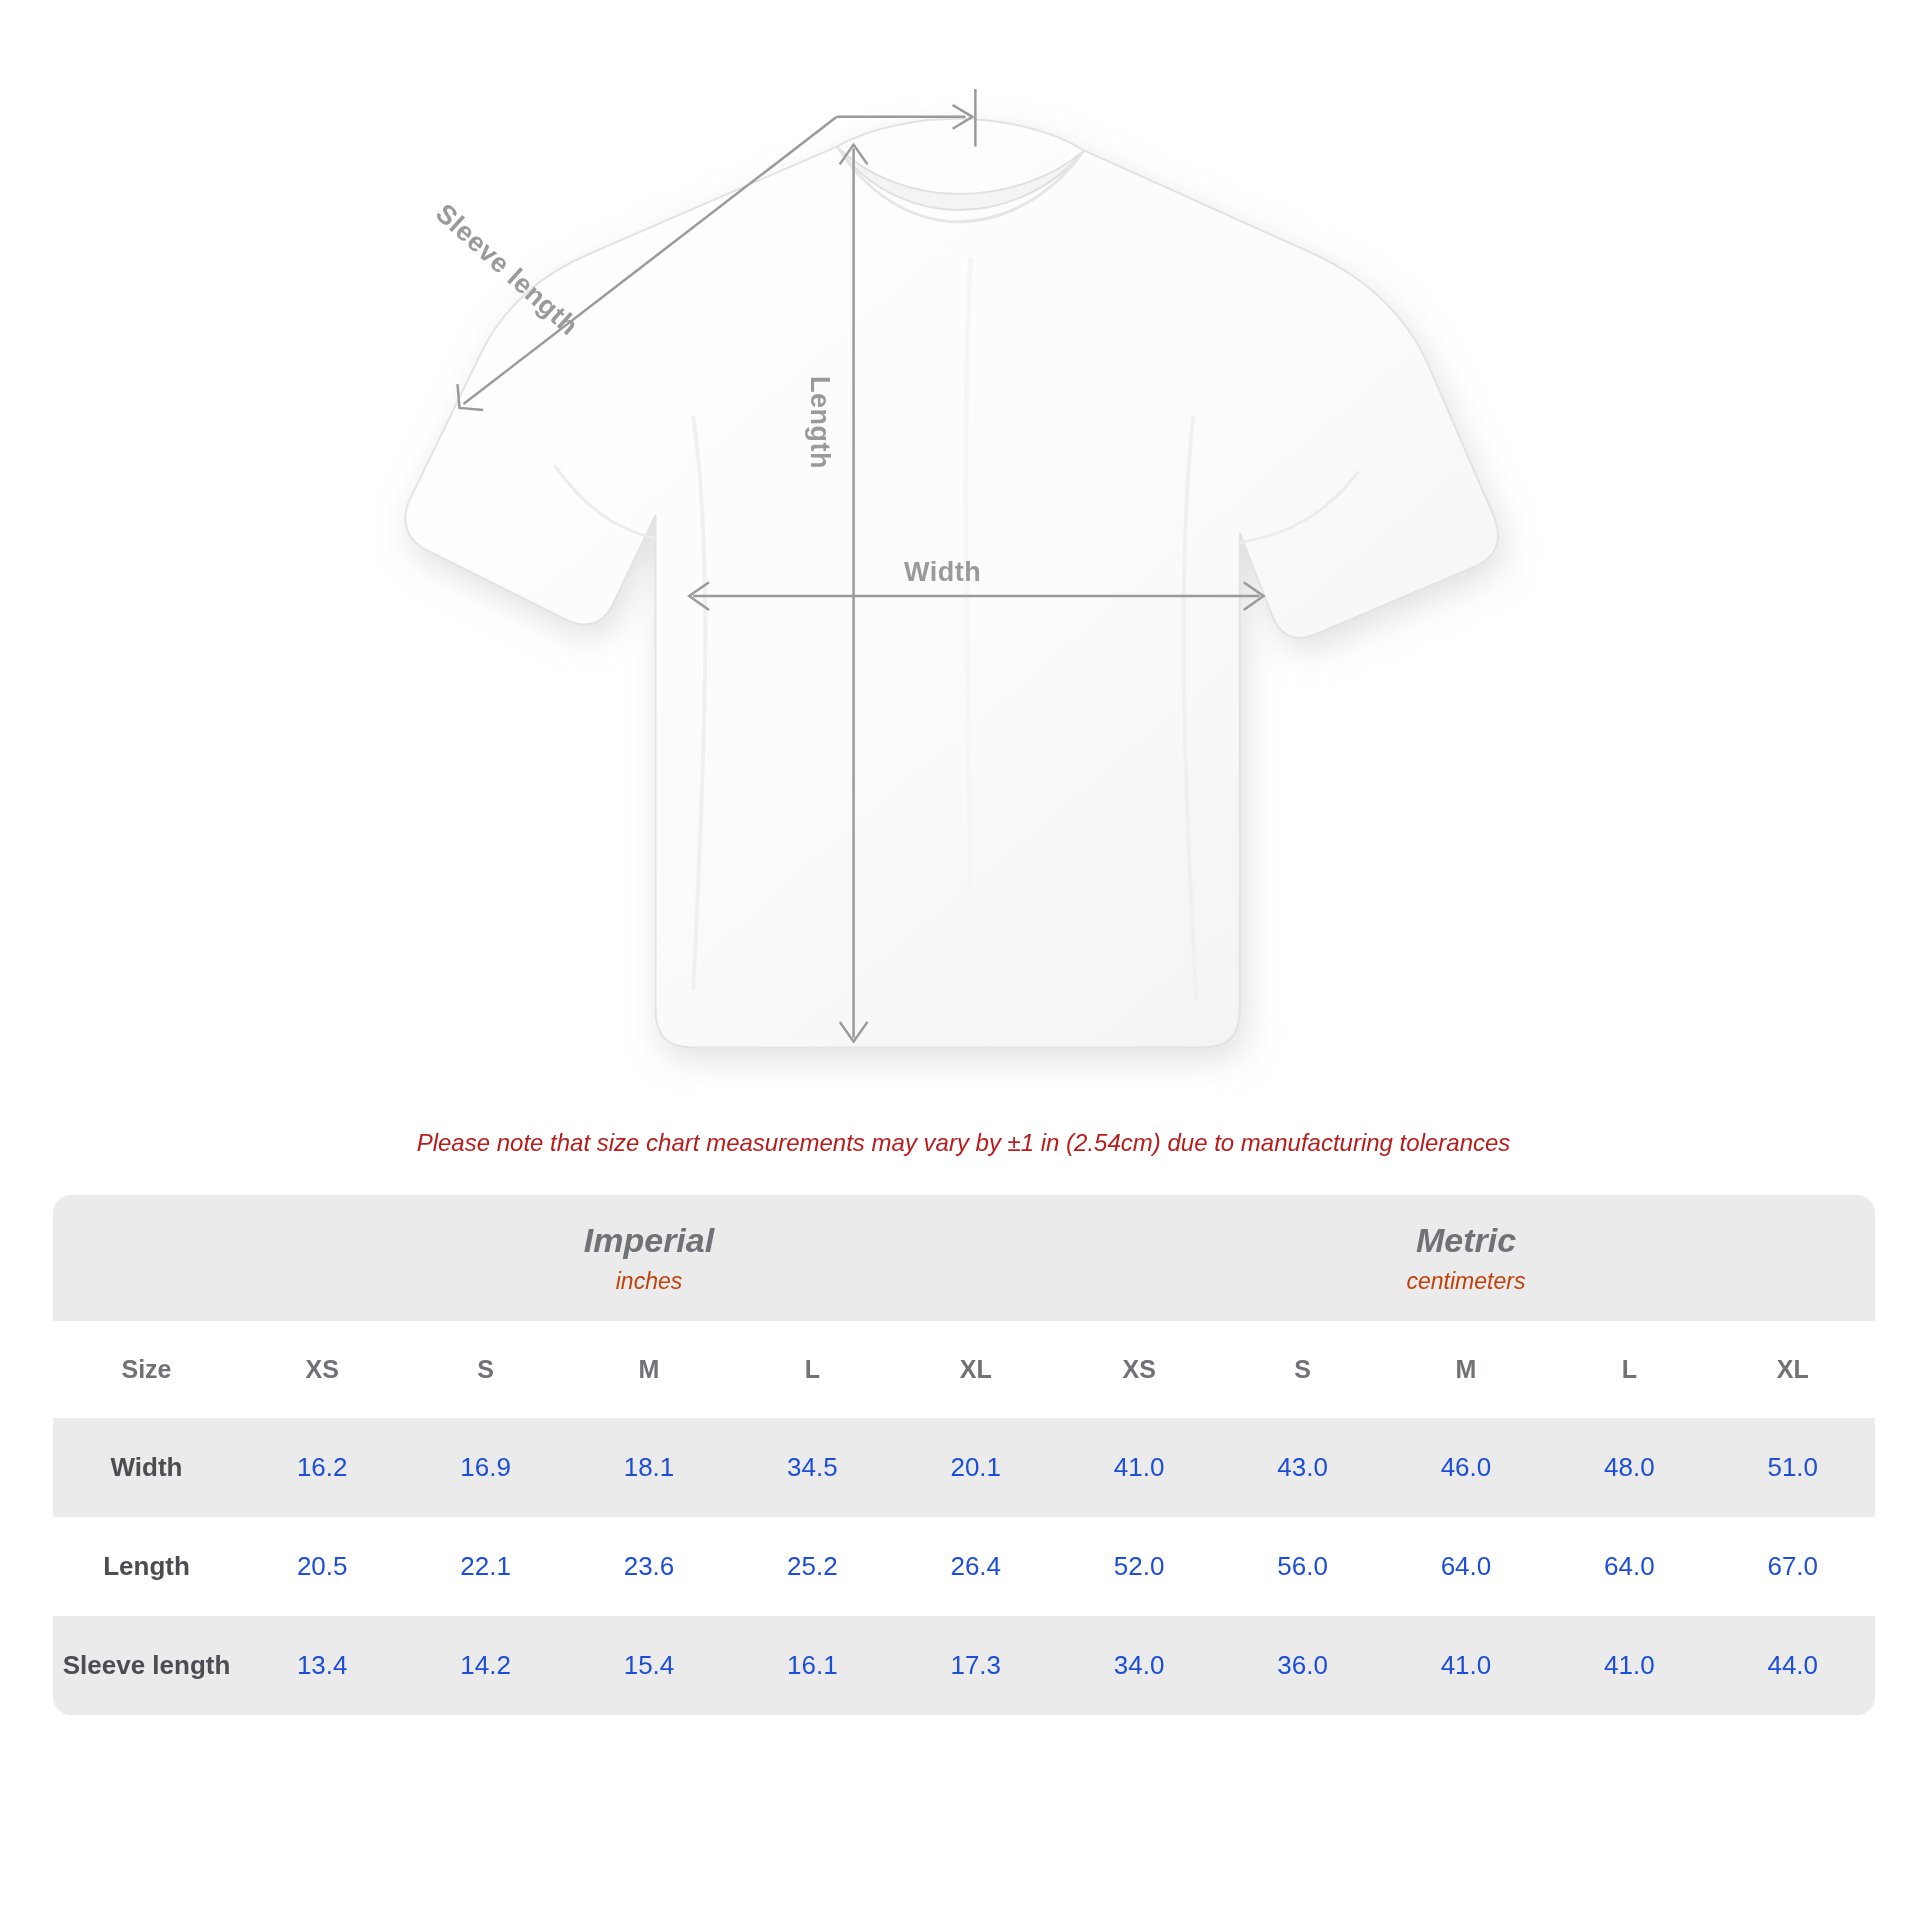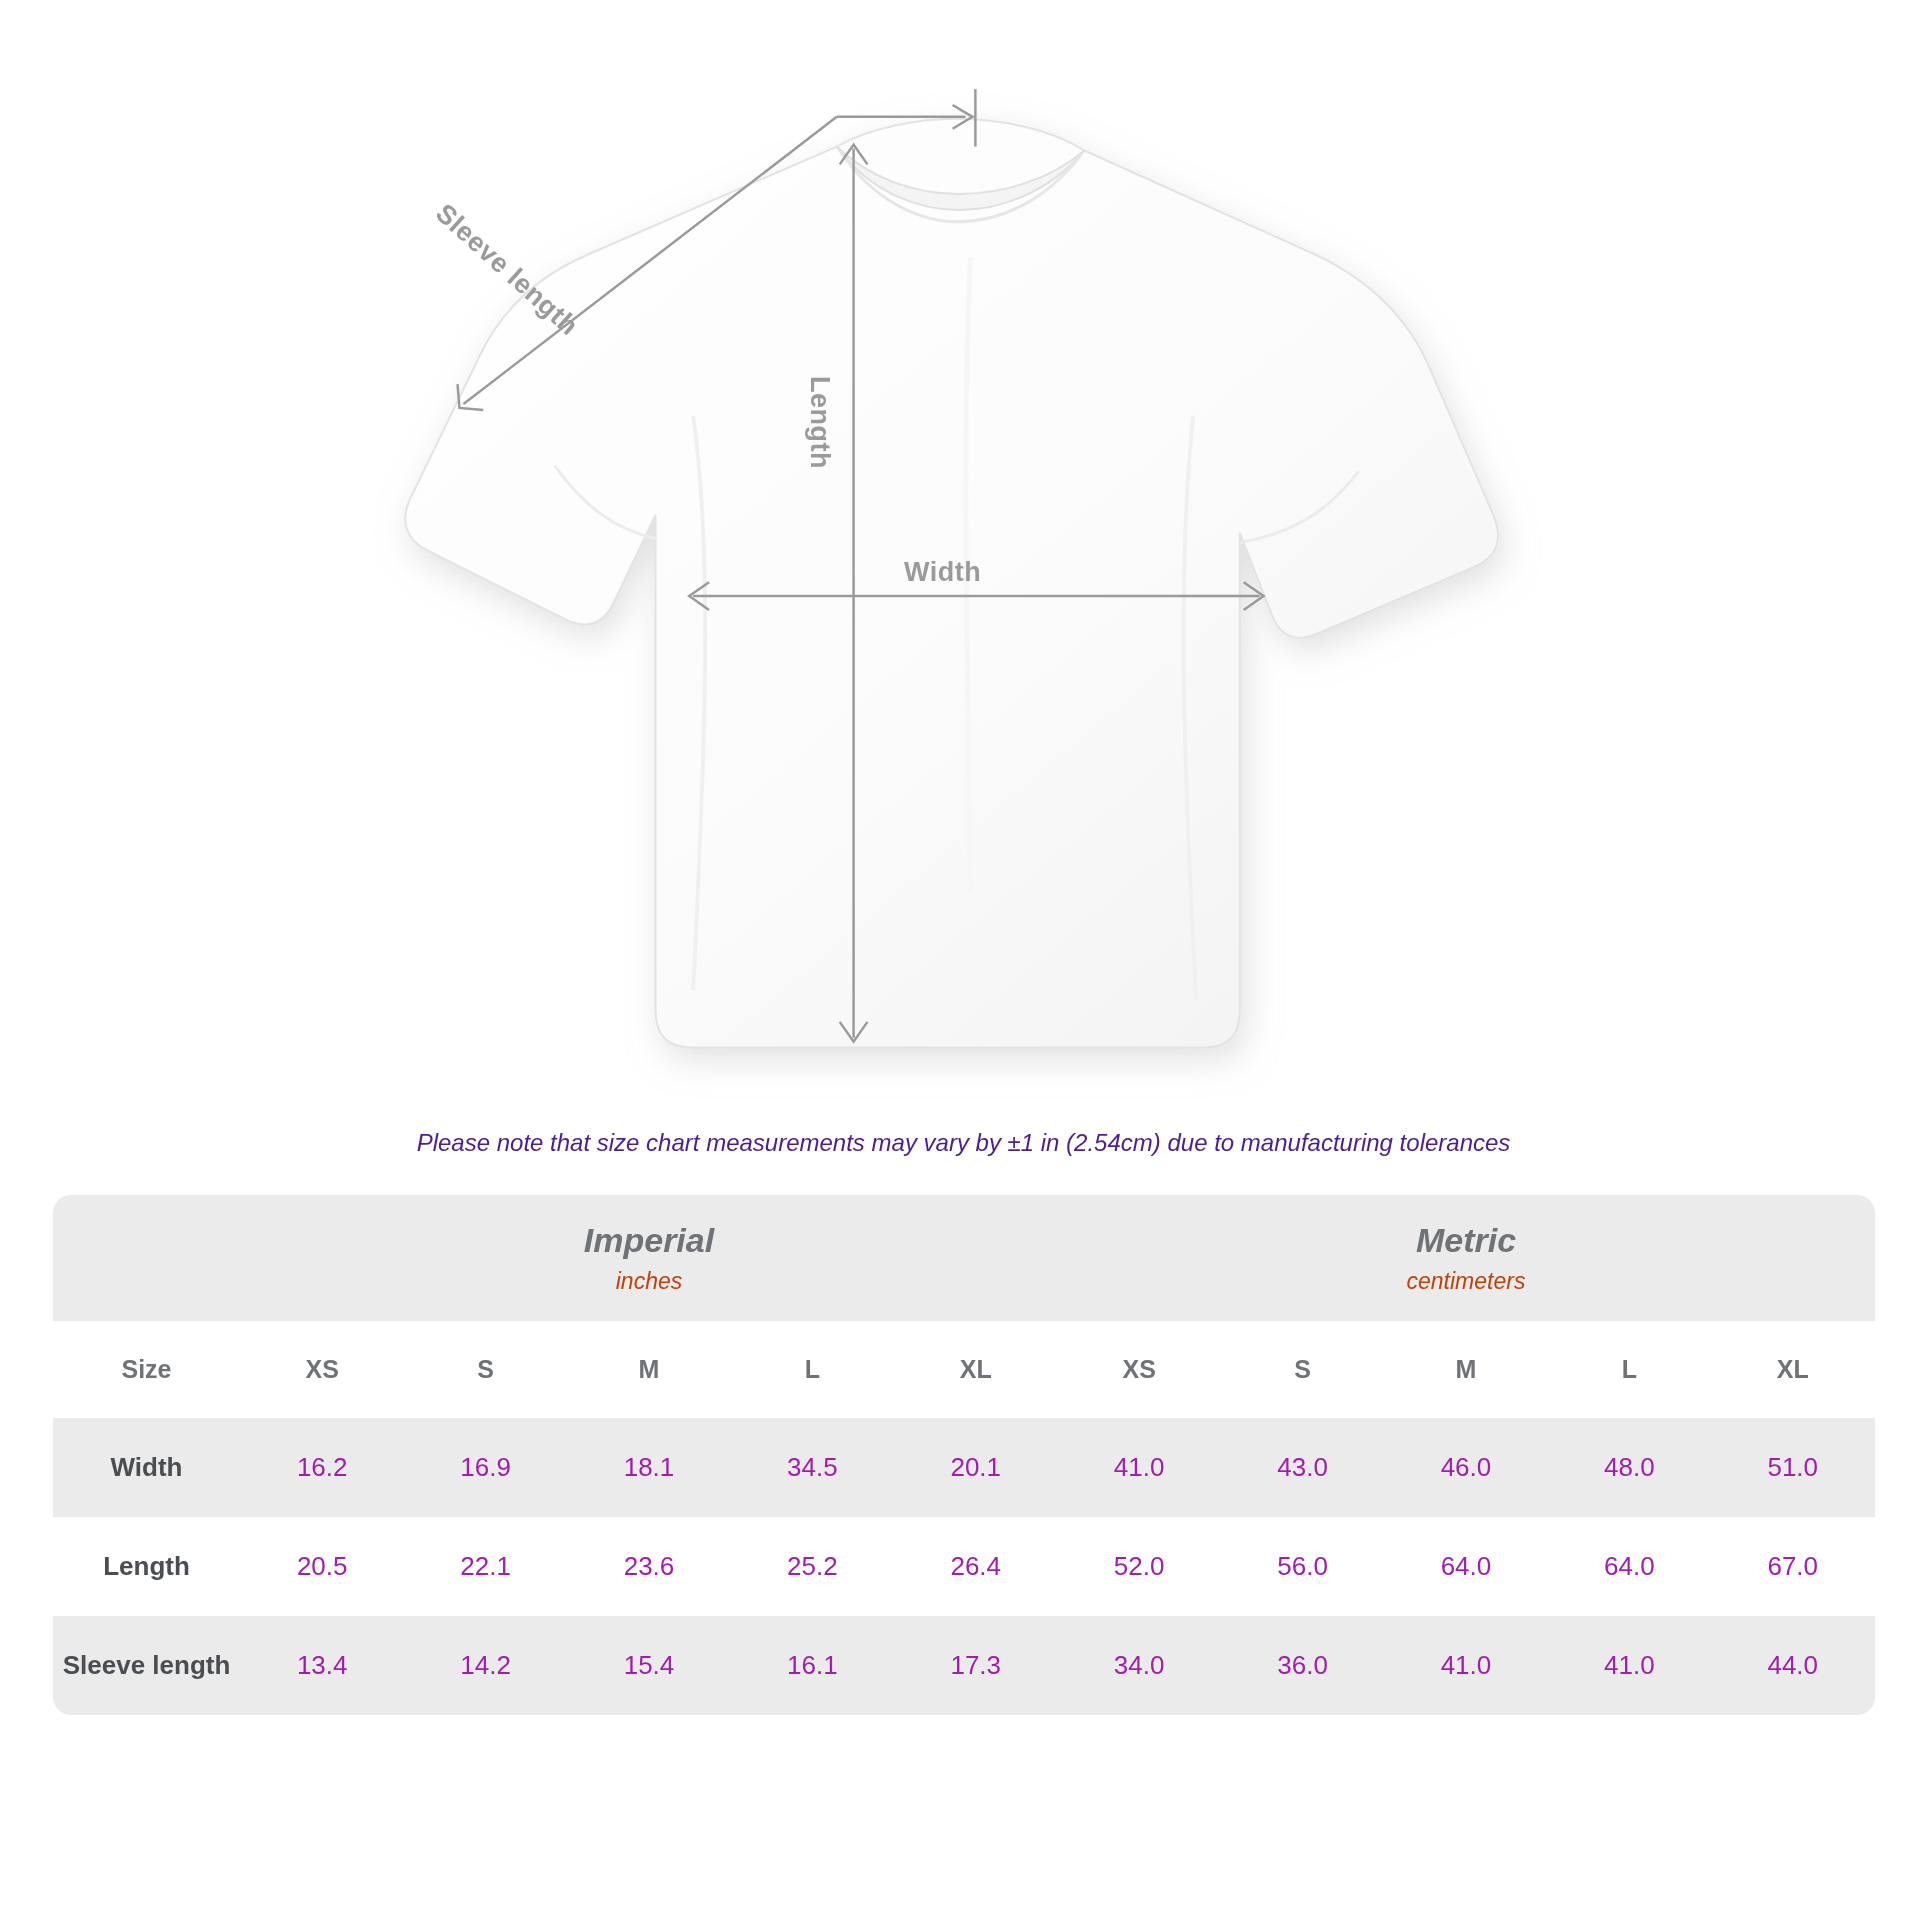--- a/index.html
+++ b/index.html
@@ -64,21 +64,21 @@
   .chart-title {
     font-size: 42px;
     font-weight: bold;
     color: #2b2b2b;
     margin: 0;
     letter-spacing: 0.2px;
   }
   .chart-subtitle {
     font-size: 24px;
     font-style: italic;
-    color: #4c1d95;
+    color: #b91c1c;
     margin-top: 20px;
   }
 
   
   .table-wrap {
     margin: 38px auto 4px auto;
     width: 1822px;
   }
   table.size-table {
     width: 100%;
@@ -124,21 +124,21 @@
     color: #6f7276;
     font-weight: bold;
     border-right: 1px solid #e4e4e4;
   }
   .head-row td:last-child { border-right: none; }
   .head-row td.size-head { font-size: 25px; }
 
   .data-row td {
     padding: 34px 0;
     font-size: 26px;
-    color: #a21caf;
+    color: #1d4ed8;
     border-right: 1px solid #e4e4e4;
     border-top: 1px solid #e4e4e4;
   }
   .data-row td:last-child { border-right: none; }
   .data-row.alt td { background: #ebebeb; border-right-color: #dcdcdc; border-top-color: #dcdcdc; }
   .data-row.plain td { background: #ffffff; }
   .data-row td.row-head {
     font-weight: bold;
     color: #4a4d51;
     font-size: 26px;

